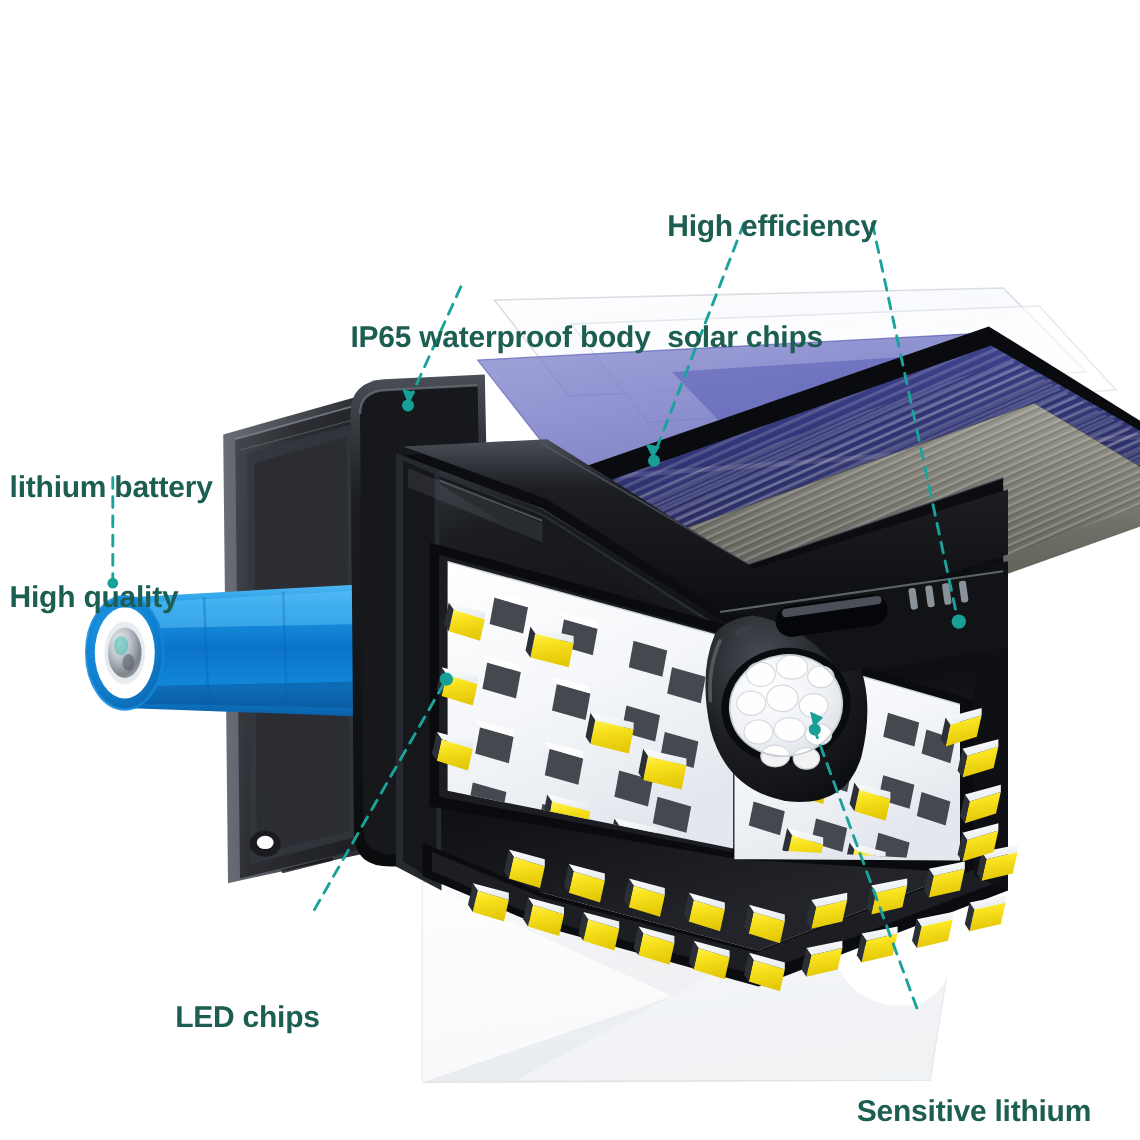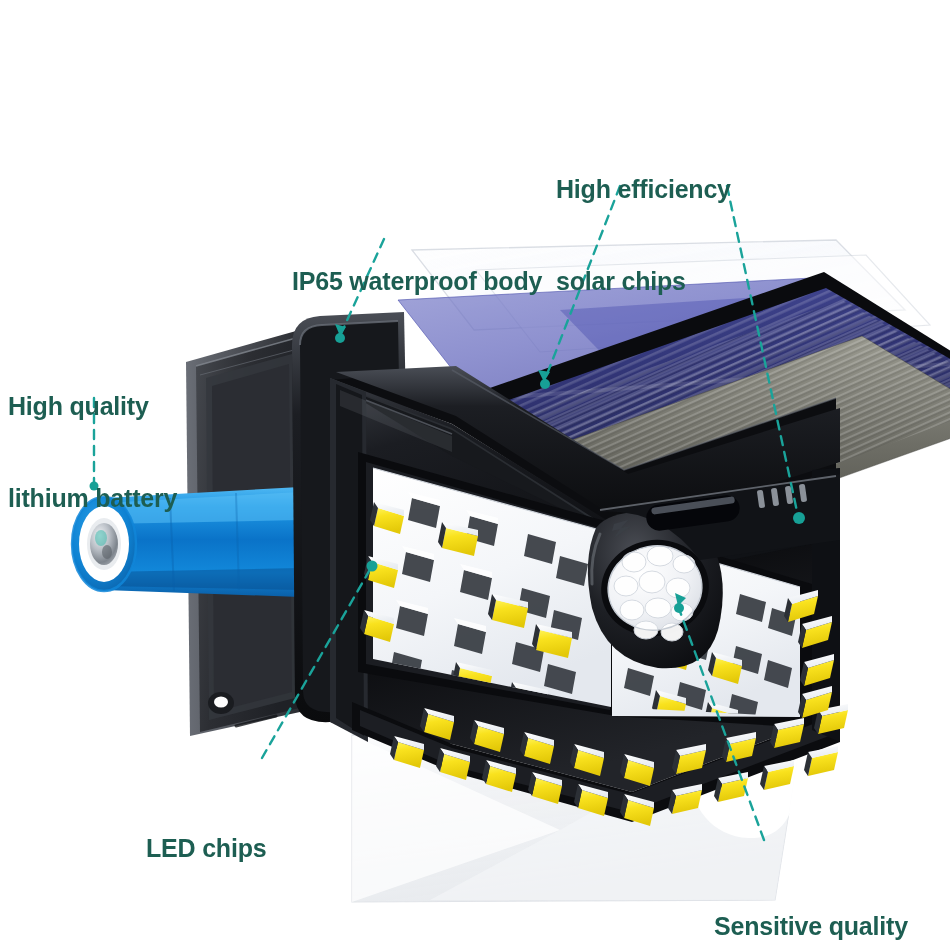--- a/index.html
+++ b/index.html
@@ -597,26 +597,26 @@
 <div class="callout" id="co-solar">
   <div>High efficiency</div>
   <div>solar chips</div>
 </div>
 
 <div class="callout" id="co-ip65">
   <div>IP65 waterproof body</div>
 </div>
 
 <div class="callout" id="co-batt">
+  <div>lithium battery</div>
   <div>High quality</div>
-  <div>lithium battery</div>
 </div>
 
 <div class="callout" id="co-led">
   <div>LED chips</div>
 </div>
 
 <div class="callout" id="co-sensor">
-  <div>Sensitive quality</div>
+  <div>Sensitive lithium</div>
   
 </div>
 
 </div>
 
 </body></html>

